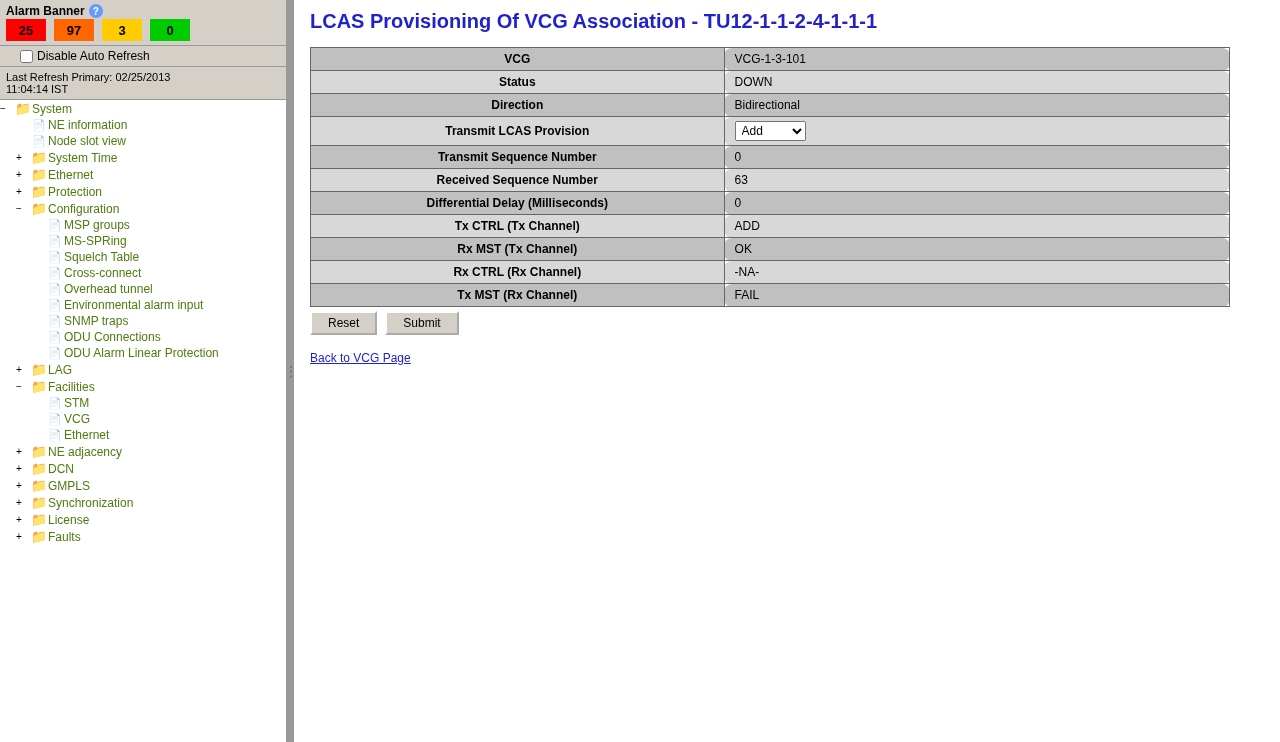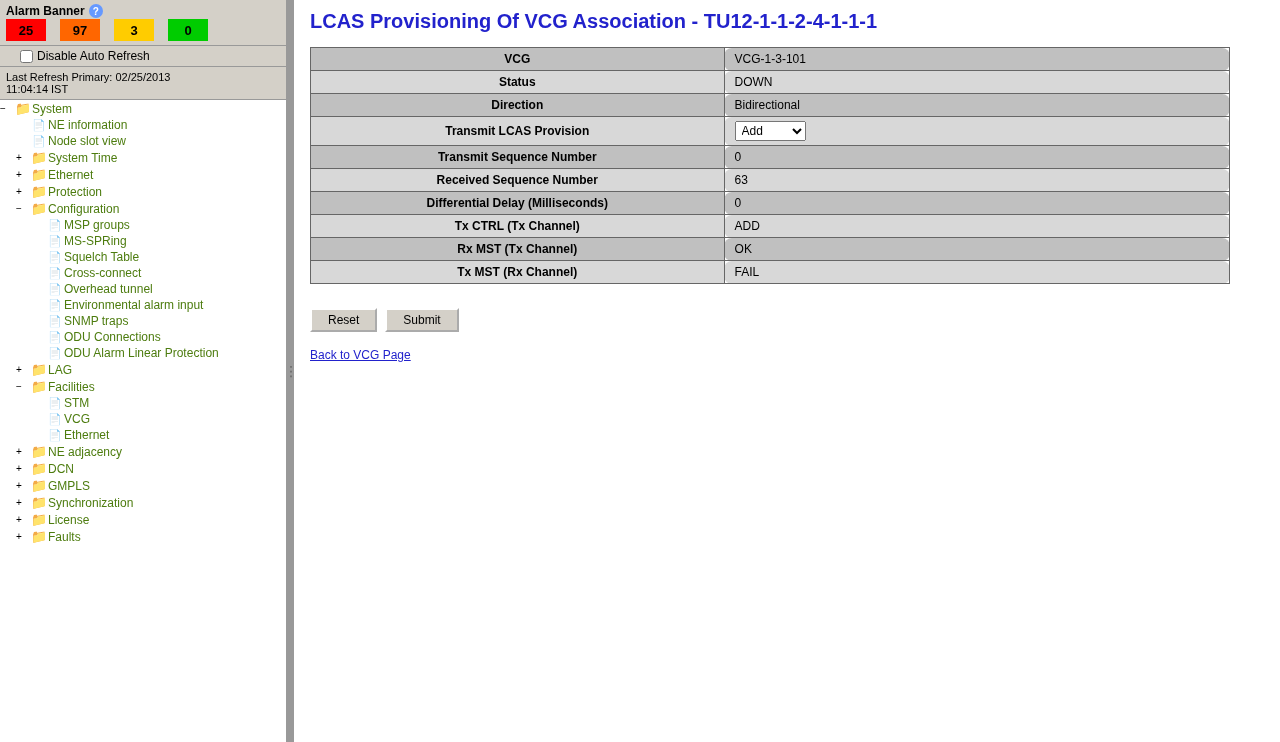--- a/index.html
+++ b/index.html
@@ -25,21 +25,21 @@
     #alarm-banner-title {
       display: flex;
       align-items: center;
       gap: 4px;
       font-weight: bold;
       font-size: 12px;
       margin-bottom: 1px;
     }
     #alarm-counts {
       display: flex;
-      gap: 14px;
+      gap: 8px;
     }
     .alarm-box {
       width: 40px;
       height: 22px;
       display: flex;
       align-items: center;
       justify-content: center;
       font-weight: bold;
       font-size: 13px;
       color: #000;
@@ -119,21 +119,21 @@
       font-weight: bold;
       width: 45%;
       text-align: center;
     }
     .field-value {
       width: 55%;
       border-radius: 8px;
     }
 
     #button-row {
-      margin-top: 24px;
+      margin-top: 4px;
       display: flex;
       gap: 8px;
     }
     .action-btn {
       padding: 3px 16px;
       font-size: 12px;
       background: #d4d0c8;
       border: 2px outset #fff;
       cursor: pointer;
     }
@@ -409,20 +409,24 @@
         </tr>
         <tr>
           <td class="field-label">Tx CTRL (Tx Channel)</td>
           <td class="field-value">ADD</td>
         </tr>
         <tr>
           <td class="field-label">Rx MST (Tx Channel)</td>
           <td class="field-value">OK</td>
         </tr>
         <tr>
+          <td class="field-label">Rx CTRL (Rx Channel)</td>
+          <td class="field-value">-NA-</td>
+        </tr>
+        <tr>
           <td class="field-label">Tx MST (Rx Channel)</td>
           <td class="field-value">FAIL</td>
         </tr>
       </tbody>
   </table>
 
   <div id="button-row">
     <button class="action-btn">Reset</button>
     <button class="action-btn">Submit</button>
   </div>

